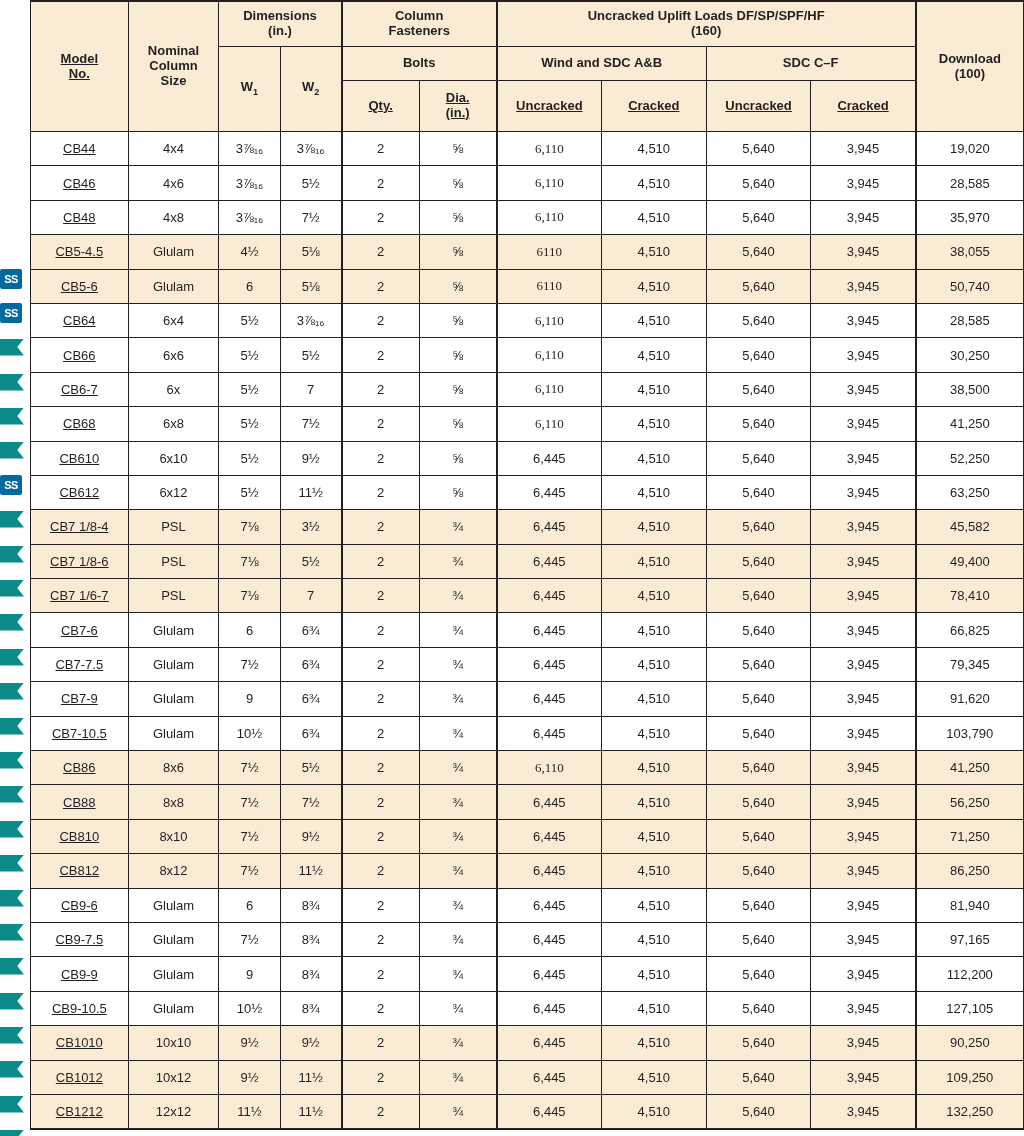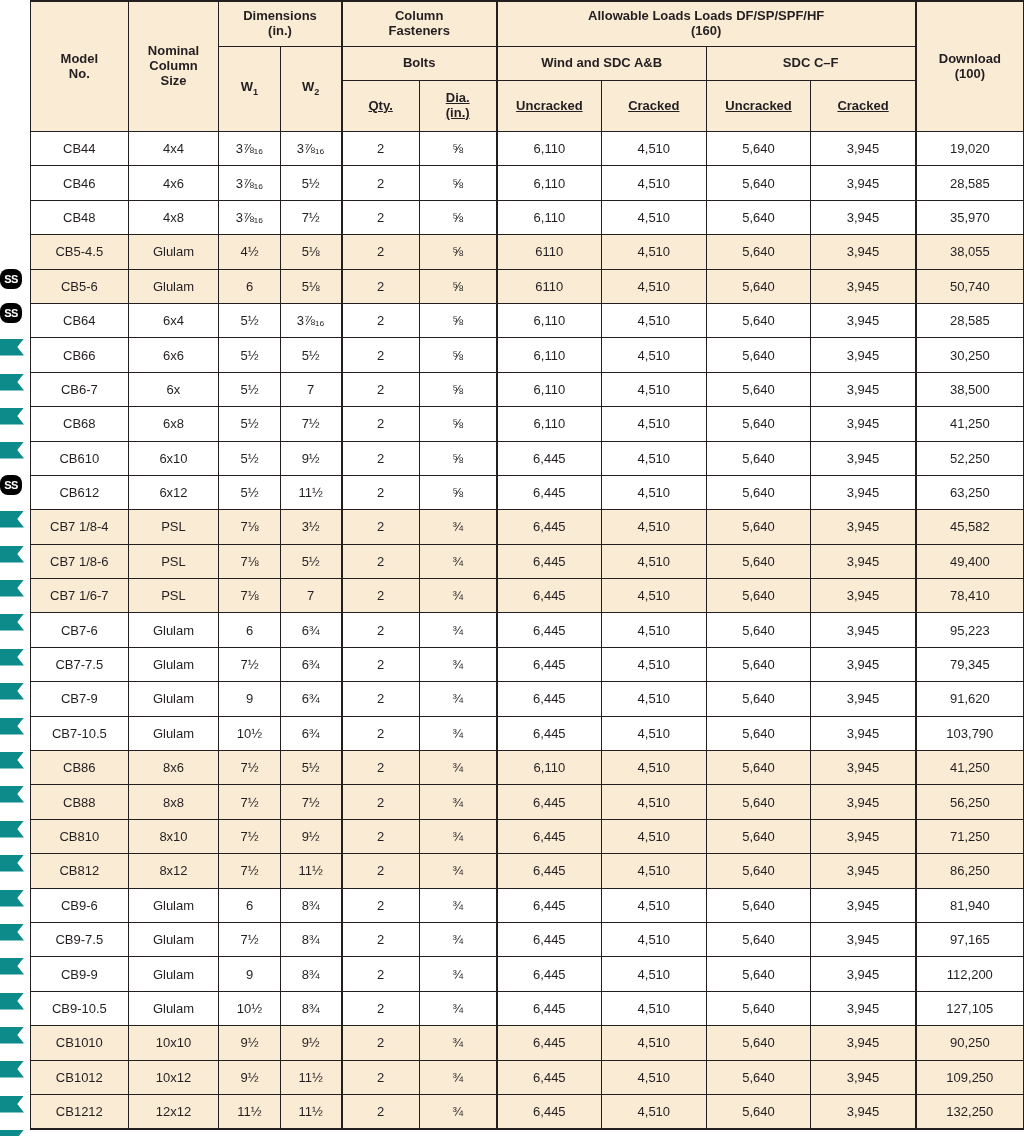--- a/index.html
+++ b/index.html
@@ -27,27 +27,27 @@
     position: absolute;
     left: 0;
     width: 30px;
     display: flex;
     align-items: center;
     justify-content: flex-start;
   }
   .ss-badge {
     width: 22px;
     height: 20px;
-    background: #000000;
+    background: #0369a1;
     color: #ffffff;
     font-size: 11px;
     font-weight: bold;
     line-height: 20px;
     text-align: center;
-    border-radius: 8px;
+    border-radius: 2px;
     letter-spacing: -0.5px;
   }
   .flag {
     width: 24px;
     height: 17px;
     background: #0d8b8b;
     clip-path: polygon(0 0, 100% 0, 72% 50%, 100% 100%, 0 100%);
   }
 
   table.cb {
@@ -76,36 +76,37 @@
   }
   tbody td {
     height: 33.4px;
     background: #ffffff;
   }
   tr.shade td {
     background: #faebd5;
   }
   td.num-red {
     color: #d9442b;
+    font-family: Liberation Serif, serif;
   }
   td.dl {
     color: #d9442b;
   }
   
   .sep-left {
     border-left: 2.5px solid #231f20 !important;
   }
   thead tr:first-child th {
     border-top: 2.5px solid #231f20;
   }
   tbody tr:last-child td {
     border-bottom: 2.5px solid #231f20;
     margin-left: 20px;
   }
-  th.outer-l, td.outer-l { border-left: 2.5px solid #231f20; }
+  th.outer-l, td.outer-l { border-left: 2.5px solid #231f20; text-decoration: underline; }
   th.outer-r, td.outer-r { border-right: 2.5px solid #231f20; }
   .hdr-bot {
     border-bottom: 2.5px solid #231f20;
     text-decoration: underline;
   }
   sub {
     font-size: 0.7em;
   }
 </style>
 </head>
@@ -221,21 +222,21 @@
         </th>
         <th colspan="2" style="height:44px">
           <div>Dimensions</div>
           <div>(in.)</div>
         </th>
         <th class="sep-left" colspan="2">
           <div>Column</div>
           <div>Fasteners</div>
         </th>
         <th class="sep-left" colspan="4">
-          <div>Allowable Loads Loads DF/SP/SPF/HF</div>
+          <div>Uncracked Uplift Loads DF/SP/SPF/HF</div>
           <div>(160)</div>
         </th>
         <th class="sep-left outer-r hdr-dl" rowspan="4">
           <div>Download</div>
           <div>(100)</div>
         </th>
       </tr>
       <tr>
         <th rowspan="3" style="height:62px">
           <span>W</span><sub>1</sub>
@@ -463,21 +464,21 @@
           <td class="outer-l">CB7-6</td>
           <td class="">Glulam</td>
           <td class="">6</td>
           <td class="">6¾</td>
           <td class="sep-left">2</td>
           <td class="">¾</td>
           <td class="sep-left">6,445</td>
           <td class="">4,510</td>
           <td class="">5,640</td>
           <td class="">3,945</td>
-          <td class="sep-left outer-r dl">95,223</td>
+          <td class="sep-left outer-r dl">66,825</td>
         </tr>
         <tr>
           <td class="outer-l">CB7-7.5</td>
           <td class="">Glulam</td>
           <td class="">7½</td>
           <td class="">6¾</td>
           <td class="sep-left">2</td>
           <td class="">¾</td>
           <td class="sep-left">6,445</td>
           <td class="">4,510</td>

